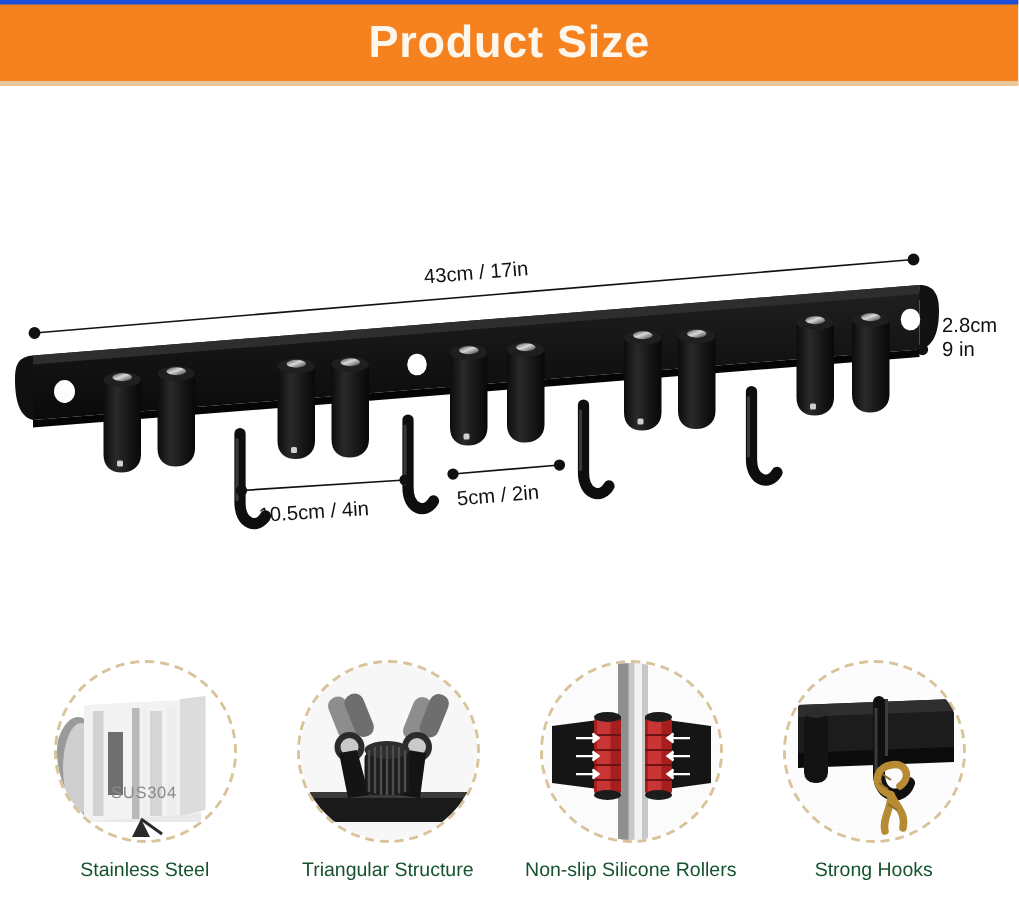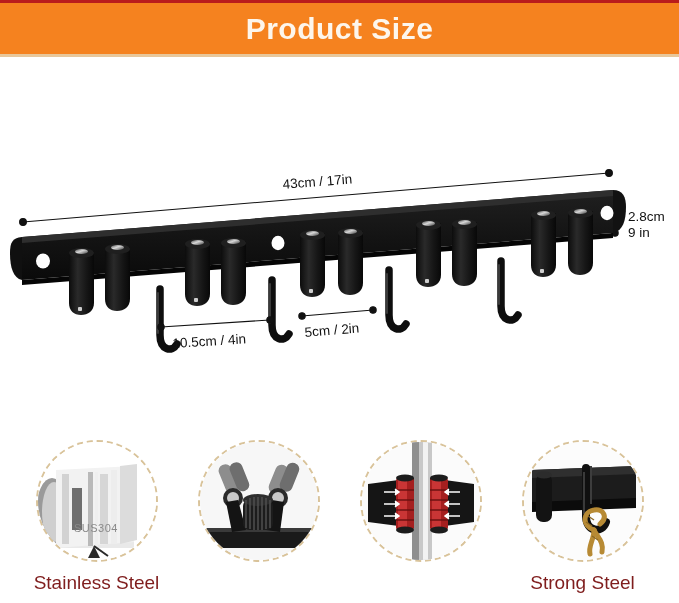--- a/index.html
+++ b/index.html
@@ -16,21 +16,21 @@
     color: #1a1a1a;
   }
 
   
   .banner {
     position: absolute;
     left: 0; top: 0;
     width: 679px;
     height: 57px;
     background: #F5821F;
-    border-top: 3px solid #b91c1c;
+    border-top: 3px solid #1d4ed8;
     border-bottom: 3px solid #E8C79A;
     box-sizing: border-box;
     display: flex;
     align-items: center;
     justify-content: center;
   }
   .banner-title {
     font-size: 30px;
     font-weight: bold;
     color: #FDF6EC;
@@ -83,22 +83,22 @@
     position: relative;
     background: #ffffff;
     box-sizing: border-box;
   }
   .feature-circle svg {
     position: absolute;
     left: 0; top: 0;
   }
   .feature-caption {
     margin-top: 10px;
-    font-size: 19px;
-    color: #7f1d1d;
+    font-size: 13px;
+    color: #14532d;
     white-space: nowrap;
     text-align: center;
   }
 </style>
 </head>
 <body>
 
 <div class="banner">
   <div class="banner-title">Product Size</div>
 </div>
@@ -299,20 +299,21 @@
             <line x1="50" y1="56" x2="50" y2="87"></line>
             <line x1="54" y1="55" x2="54" y2="88"></line>
             <line x1="58" y1="55" x2="58" y2="88"></line>
             <line x1="62" y1="55" x2="62" y2="88"></line>
             <line x1="66" y1="56" x2="66" y2="87"></line>
             <line x1="70" y1="58" x2="70" y2="86"></line>
           </g>
         </g>
       </svg>
     </div>
+    <div class="feature-caption">Triangular Structure</div>
   </div>
 
   <div class="feature">
     <div class="feature-circle">
       <svg width="118" height="118" viewBox="0 0 118 118">
         <rect x="0" y="0" width="118" height="118" fill="#fbfbfb"></rect>
 
         <rect x="50" y="0" width="20" height="118" fill="#c8c8c8"></rect>
         <rect x="50" y="0" width="7" height="118" fill="#8f8f8f"></rect>
         <rect x="61" y="0" width="5" height="118" fill="#f2f2f2"></rect>
@@ -356,20 +357,21 @@
             <path d="M 33,71 L 37,74 L 33,77" fill="#ffffff"></path>
           <line x1="98" y1="50" x2="84" y2="50"></line>
             <path d="M 87,47 L 83,50 L 87,53" fill="#ffffff"></path>
           <line x1="98" y1="62" x2="84" y2="62"></line>
             <path d="M 87,59 L 83,62 L 87,65" fill="#ffffff"></path>
           <line x1="98" y1="74" x2="84" y2="74"></line>
             <path d="M 87,71 L 83,74 L 87,77" fill="#ffffff"></path>
         </g>
       </svg>
     </div>
+    <div class="feature-caption">Non-slip Silicone Rollers</div>
   </div>
 
   <div class="feature">
     <div class="feature-circle">
       <svg width="118" height="118" viewBox="0 0 118 118">
         <rect x="0" y="0" width="118" height="118" fill="#fcfcfc"></rect>
 
         <path d="M 8,28 L 112,24 L 112,62 L 8,66 Z" fill="#1c1c1c"></path>
         <path d="M 8,28 L 112,24 L 112,32 L 8,36 Z" fill="#2f2f2f"></path>
         <path d="M 8,60 L 112,56 L 112,66 L 8,70 Z" fill="#0b0b0b"></path>
@@ -386,15 +388,15 @@
           <path d="M 70,88 C 70,98 64,104 66,112"></path>
           <path d="M 70,88 C 74,96 80,100 78,110"></path>
         </g>
         <g stroke="#8e6a24" stroke-width="1.4" fill="none">
           <path d="M 64,74 L 70,78"></path>
           <path d="M 62,80 L 68,84"></path>
           <path d="M 68,94 L 74,98"></path>
         </g>
       </svg>
     </div>
-    <div class="feature-caption">Strong Steel</div>
+    <div class="feature-caption">Strong Hooks</div>
   </div>
 </div>
 
 </body></html>

